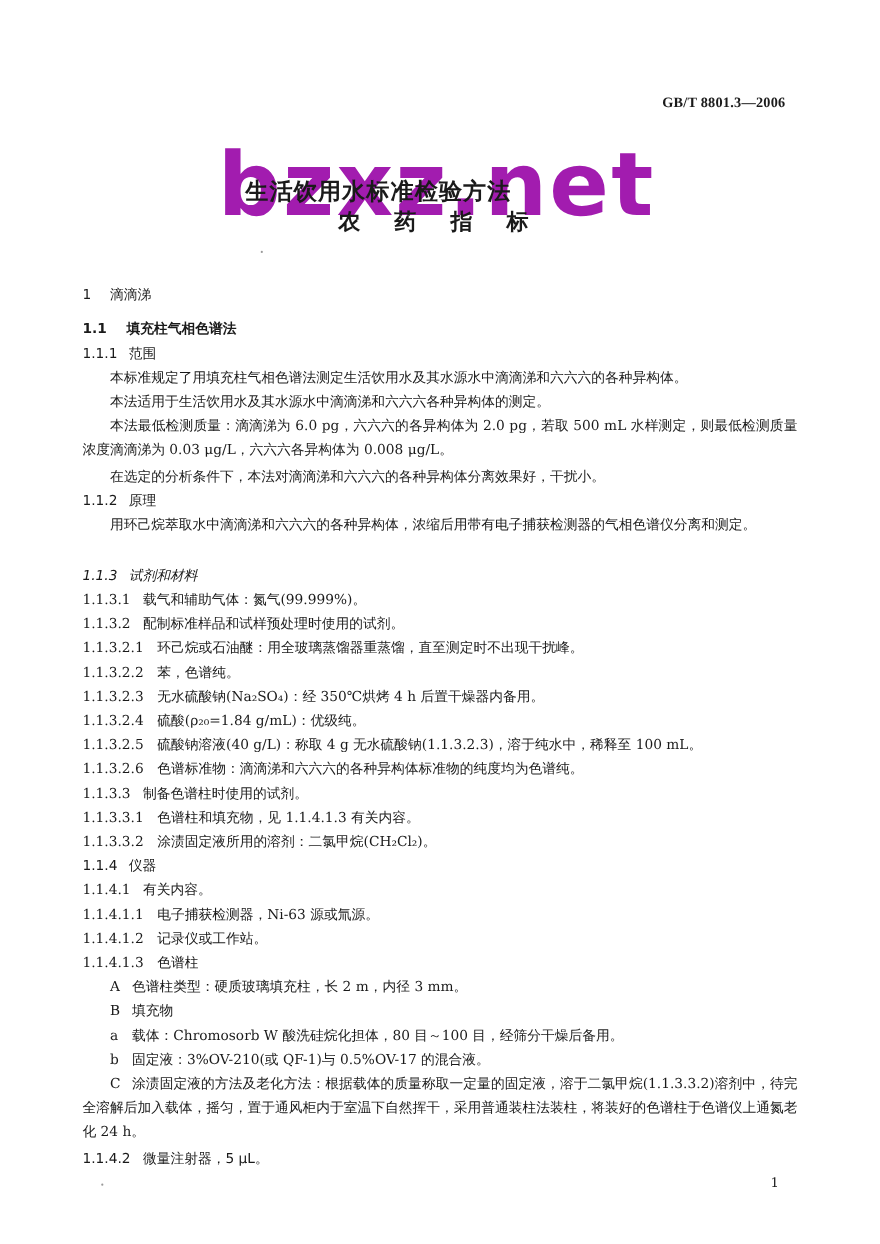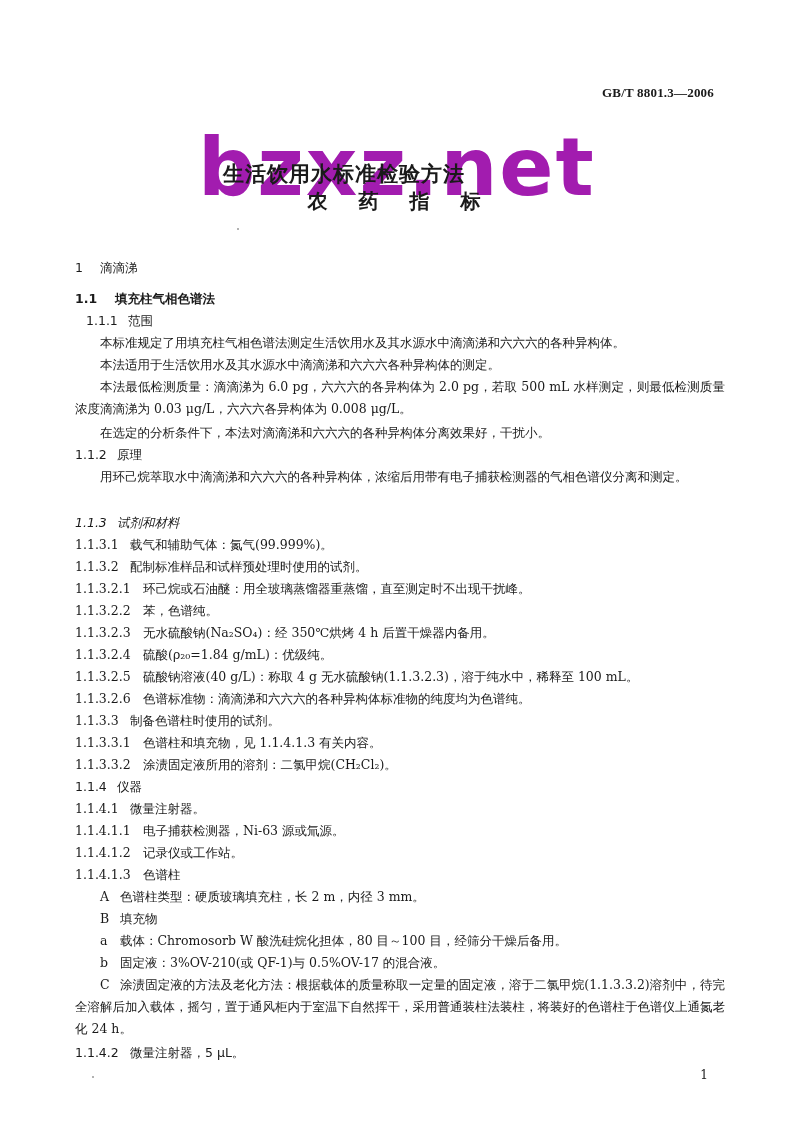--- a/index.html
+++ b/index.html
@@ -33,21 +33,21 @@
   <div class="watermark">bzxz.net</div>
   <div class="title1">生活饮用水标准检验方法</div>
   <div class="title2">农 药 指 标</div>
 
   <div class="line h" style="top:259px;">
     <span class="num" style="width:25px;">1</span><span>滴滴涕</span>
   </div>
   <div class="line h bold" style="top:290px;">
     <span class="num" style="width:40px;">1.1</span><span>填充柱气相色谱法</span>
   </div>
-  <div class="line h" style="top:312px;margin-left:11px;">
+  <div class="line h" style="top:312px;">
     <span class="num" style="width:42px;">1.1.1</span><span>范围</span>
   </div>
   <div class="line indent" style="top:334px;">本标准规定了用填充柱气相色谱法测定生活饮用水及其水源水中滴滴涕和六六六的各种异构体。</div>
   <div class="line indent" style="top:356px;">本法适用于生活饮用水及其水源水中滴滴涕和六六六各种异构体的测定。</div>
   <div class="p-wrap" style="top:376px;">本法最低检测质量：滴滴涕为 6.0 pg，六六六的各异构体为 2.0 pg，若取 500 mL 水样测定，则最低检测质量浓度滴滴涕为 0.03 μg/L，六六六各异构体为 0.008 μg/L。</div>
   <div class="line indent" style="top:424px;">在选定的分析条件下，本法对滴滴涕和六六六的各种异构体分离效果好，干扰小。</div>
   <div class="line h" style="top:446px;">
     <span class="num" style="width:42px;">1.1.2</span><span>原理</span>
   </div>
   <div class="p-wrap" style="top:466px;">用环己烷萃取水中滴滴涕和六六六的各种异构体，浓缩后用带有电子捕获检测器的气相色谱仪分离和测定。</div>
@@ -84,21 +84,21 @@
   <div class="line" style="top:734px;">
     <span class="num" style="display:inline-block;width:68px;">1.1.3.3.1</span><span>色谱柱和填充物，见 1.1.4.1.3 有关内容。</span>
   </div>
   <div class="line" style="top:756px;">
     <span class="num" style="display:inline-block;width:68px;">1.1.3.3.2</span><span>涂渍固定液所用的溶剂：二氯甲烷(CH₂Cl₂)。</span>
   </div>
   <div class="line h" style="top:778px;">
     <span class="num" style="width:42px;">1.1.4</span><span>仪器</span>
   </div>
   <div class="line" style="top:800px;">
-    <span class="num" style="display:inline-block;width:55px;">1.1.4.1</span><span>微量注射器。</span>
+    <span class="num" style="display:inline-block;width:55px;">1.1.4.1</span><span>有关内容。</span>
   </div>
   <div class="line" style="top:822px;">
     <span class="num" style="display:inline-block;width:68px;">1.1.4.1.1</span><span>电子捕获检测器，Ni-63 源或氚源。</span>
   </div>
   <div class="line" style="top:844px;">
     <span class="num" style="display:inline-block;width:68px;">1.1.4.1.2</span><span>记录仪或工作站。</span>
   </div>
   <div class="line" style="top:866px;">
     <span class="num" style="display:inline-block;width:68px;">1.1.4.1.3</span><span>色谱柱</span>
   </div>

